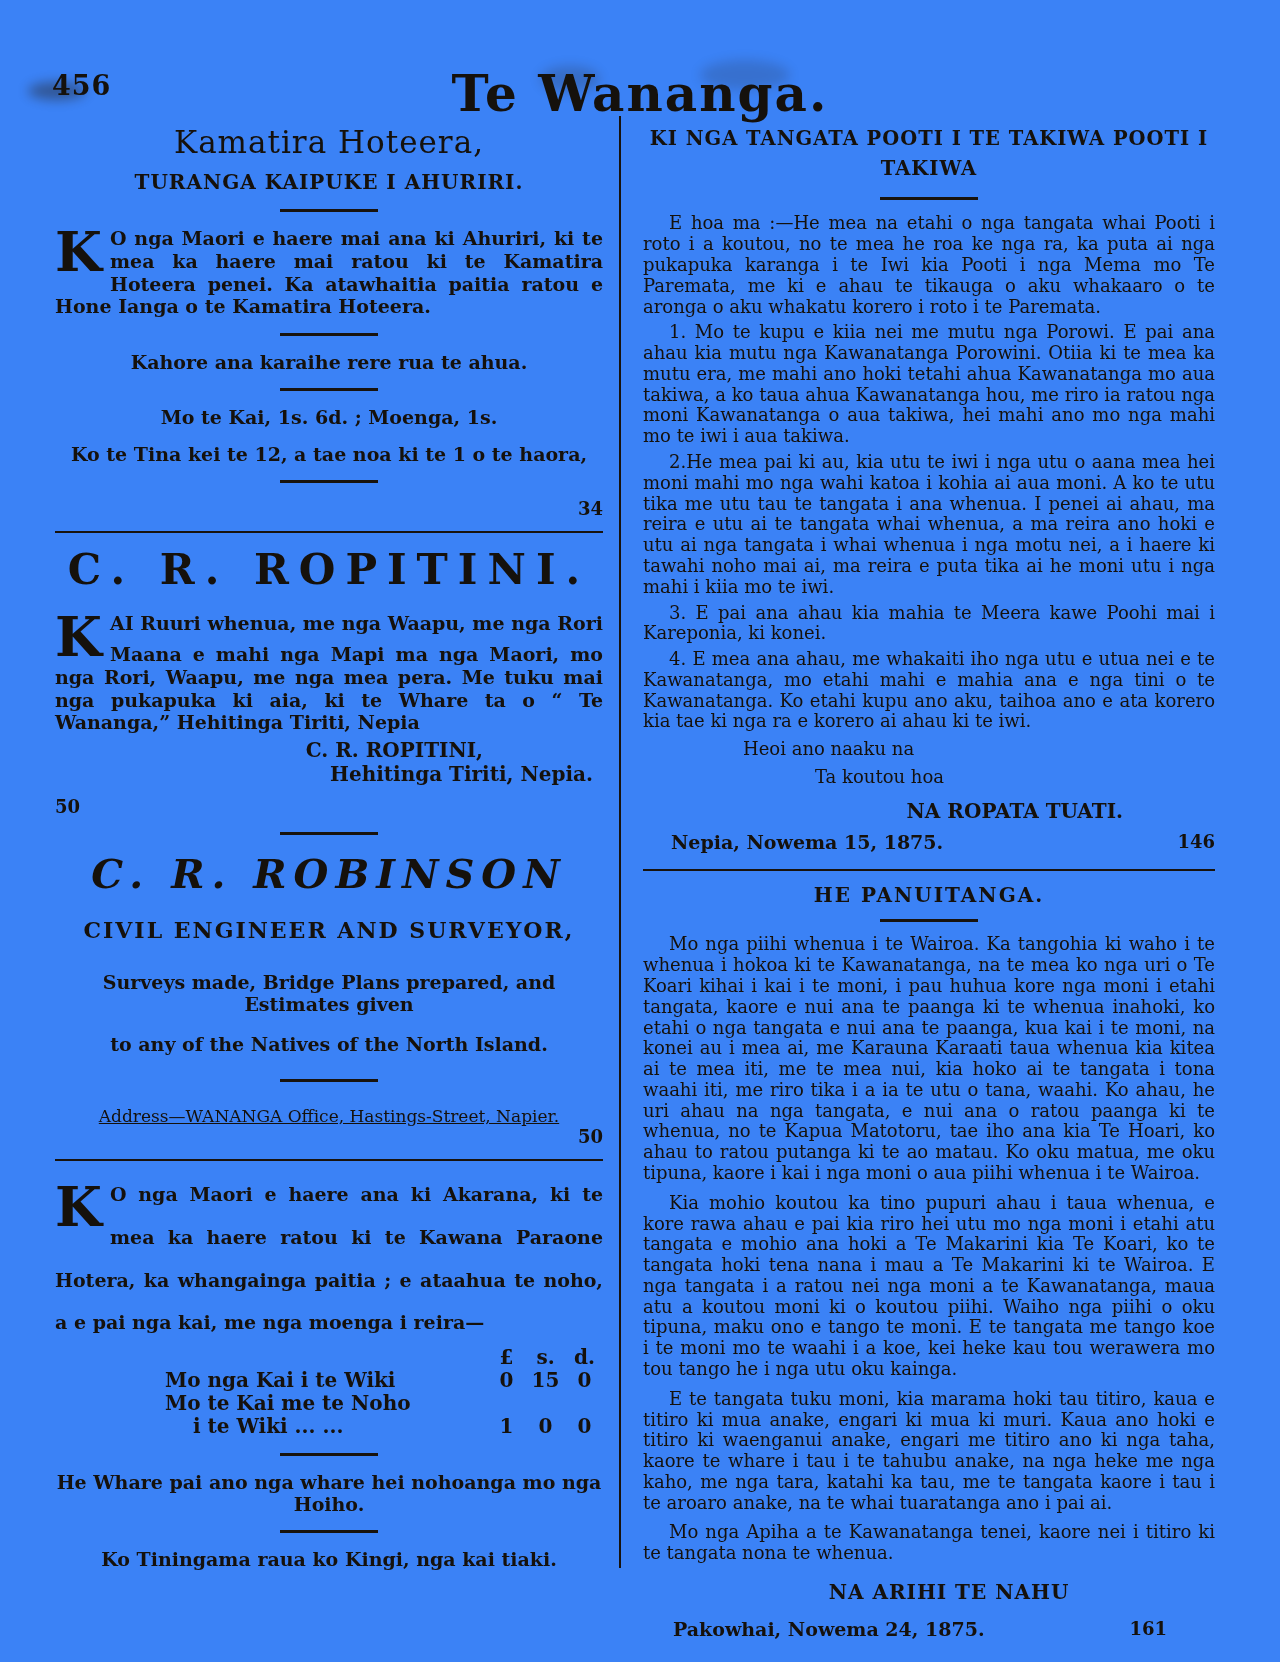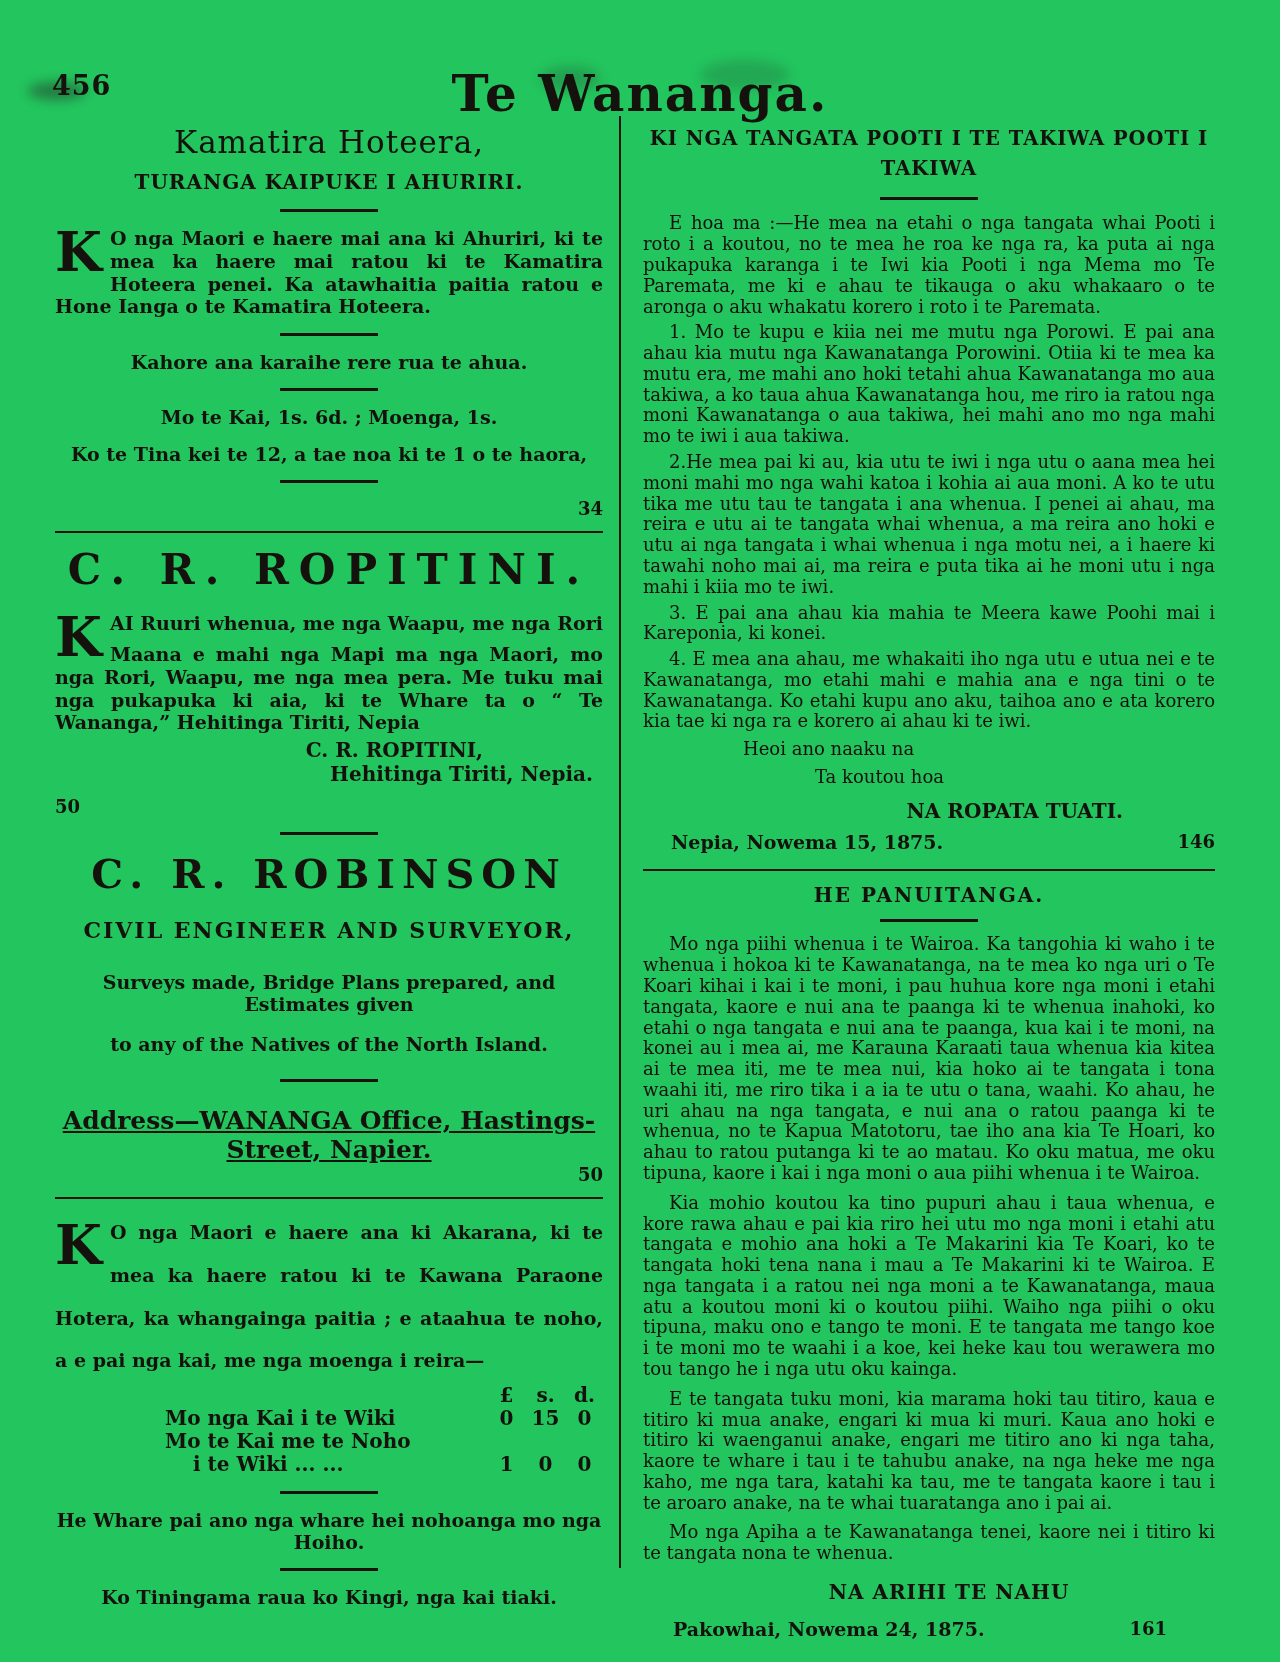--- a/index.html
+++ b/index.html
@@ -1,19 +1,19 @@
 <!DOCTYPE html>
 <html><head>
 <meta charset="utf-8">
 <style>
   * { margin:0; padding:0; box-sizing:border-box; }
   html,body { background:#e9e7e2; }
   .page {
     position:relative; width:1280px; height:1662px; margin:0 auto;
-    background:#22c55e; color:#15110c; overflow:hidden;
+    background:#3b82f6; color:#15110c; overflow:hidden;
     font-family:"DejaVu Serif","Liberation Serif",serif;
   }
   
   .page-number { position:absolute; left:52px; top:70px; font-size:27px; font-weight:bold; letter-spacing:1px; }
   .masthead { position:absolute; left:0; top:64px; width:100%; text-align:center; font-size:50px; font-weight:bold; letter-spacing:2px; }
   .smudge { position:absolute; background:#262220; border-radius:50%; filter:blur(6px); pointer-events:none; }
   .smudge.s1 { left:28px; top:82px; width:58px; height:18px; opacity:.45; }
   .smudge.s2 { left:540px; top:66px; width:60px; height:26px; opacity:.22; }
   .smudge.s3 { left:700px; top:60px; width:90px; height:30px; opacity:.18; }
   
@@ -30,21 +30,21 @@
   .ad-title { font-size:31px; font-weight:normal; text-align:center; letter-spacing:1px; }
   .ad-sub   { font-size:20px; font-weight:bold; text-align:center; margin-top:10px; letter-spacing:1px; }
   .ad-body  { font-size:19px; font-weight:bold; line-height:1.2; text-align:justify; }
   .ad-line  { font-size:19px; font-weight:bold; text-align:center; }
   .dropcap  { float:left; font-size:54px; line-height:.82; font-weight:bold; margin:3px 8px 0 0; }
   .bigname  { font-size:42px; font-weight:bold; text-align:center; letter-spacing:10px; white-space:nowrap; }
   .bigname2 { font-size:40px; font-weight:bold; text-align:center; letter-spacing:7px; white-space:nowrap; }
   .caps-sub { font-size:22px; font-weight:bold; text-align:center; letter-spacing:2px; margin-top:20px; }
   .ref-num  { font-size:18px; font-weight:bold; }
   .sig-line { font-size:20px; font-weight:bold; text-align:right; }
-  .address-line { font-size:25px; font-weight:bold; text-align:center; text-decoration:underline; }
+  .address-line { font-size:17px; font-weight:normal; text-align:center; text-decoration:underline; }
   .spread  { line-height:2.25; }
   .price-table { width:440px; margin:2px 0 0 110px; font-size:20px; font-weight:bold; }
   .pt-row { display:flex; align-items:baseline; line-height:1.15; }
   .pt-label { flex:1; }
   .pt-label.ind { padding-left:28px; }
   .pt-amts { width:118px; display:flex; }
   .pt-amts span { width:39px; text-align:center; }
   
   .rc-head { font-size:19.5px; font-weight:bold; text-align:center; line-height:1.55; letter-spacing:1px; }
   .rc-body { font-size:18px; line-height:1.155; text-align:justify; text-indent:26px; margin-top:5px; }
@@ -88,21 +88,21 @@
     <p class="ad-body" style="margin-top:18px;">
       <span class="dropcap">K</span>
       <span style="display:block; margin-bottom:8px;">AI Ruuri whenua, me nga Waapu, me nga Rori</span>
       <span>Maana e mahi nga Mapi ma nga Maori, mo nga Rori, Waapu, me nga mea pera.  Me tuku mai nga pukapuka ki aia, ki te Whare ta o “ Te Wananga,” Hehitinga Tiriti, Nepia</span>
     </p>
     <div class="sig-line" style="padding-right:120px; margin-top:4px;">C. R. ROPITINI,</div>
     <div class="sig-line" style="padding-right:10px;">Hehitinga Tiriti, Nepia.</div>
     <div class="ref-num" style="margin-top:10px;">50</div>
     <div class="sdiv"></div>
 
-    <div class="bigname2" style="margin-top:14px;">C. R. ROBINSON</div>
+    <div class="bigname2" style="margin-top:14px;font-style:italic;">C. R. ROBINSON</div>
     <div class="caps-sub">CIVIL ENGINEER AND SURVEYOR,</div>
     <div class="ad-line" style="margin-top:28px; font-weight:bold;">Surveys made, Bridge Plans prepared, and Estimates given</div>
     <div class="ad-line" style="margin-top:18px;">to any of the Natives of the North Island.</div>
     <div class="sdiv" style="margin:24px auto;"></div>
     <div class="address-line">Address—WANANGA Office, Hastings-Street, Napier.</div>
     <div class="r ref-num">50</div>
     <div class="hrule"></div>
 
     <p class="ad-body spread" style="margin-top:8px;">
       <span class="dropcap" style="margin-top:12px;">K</span>

